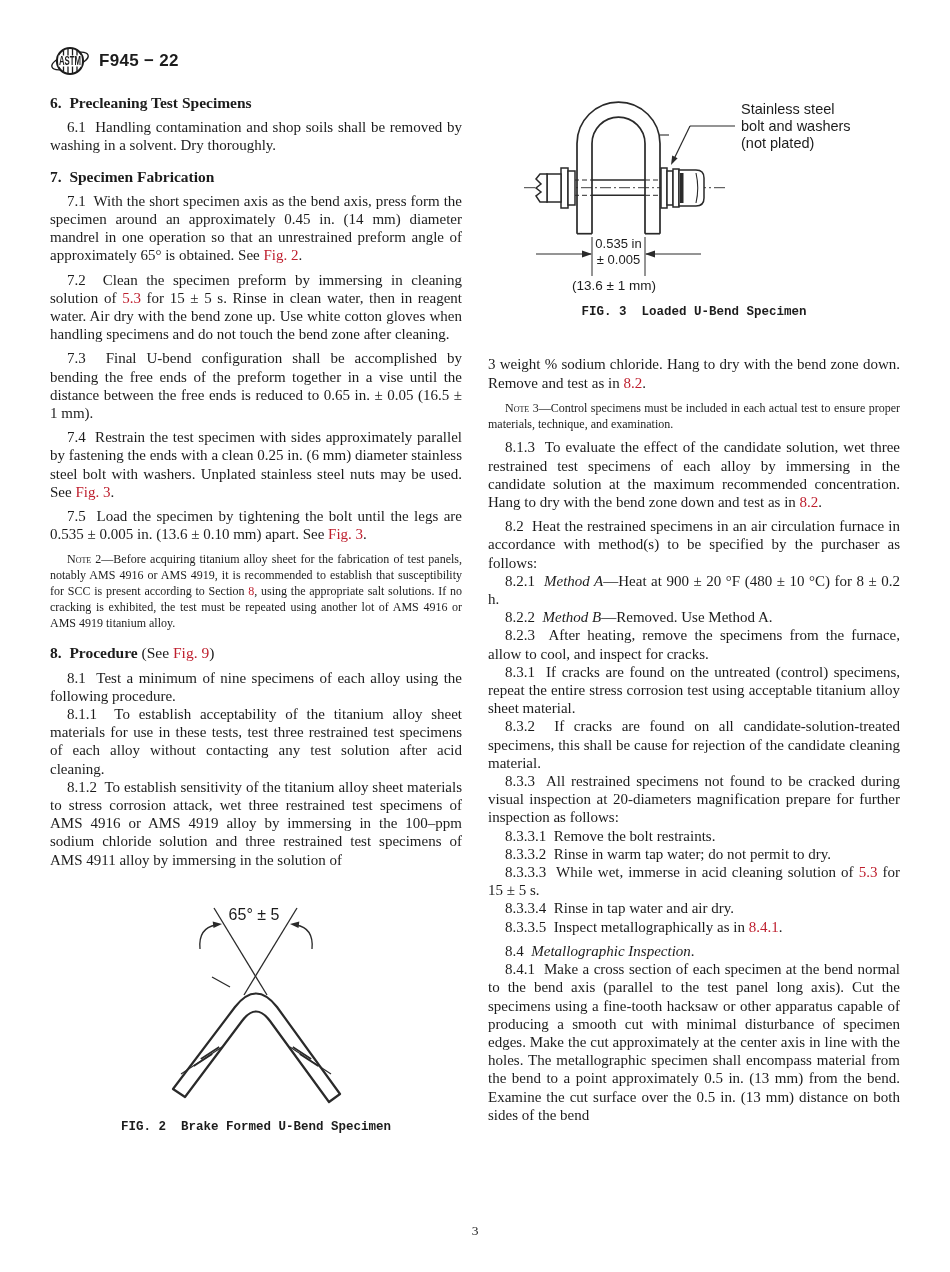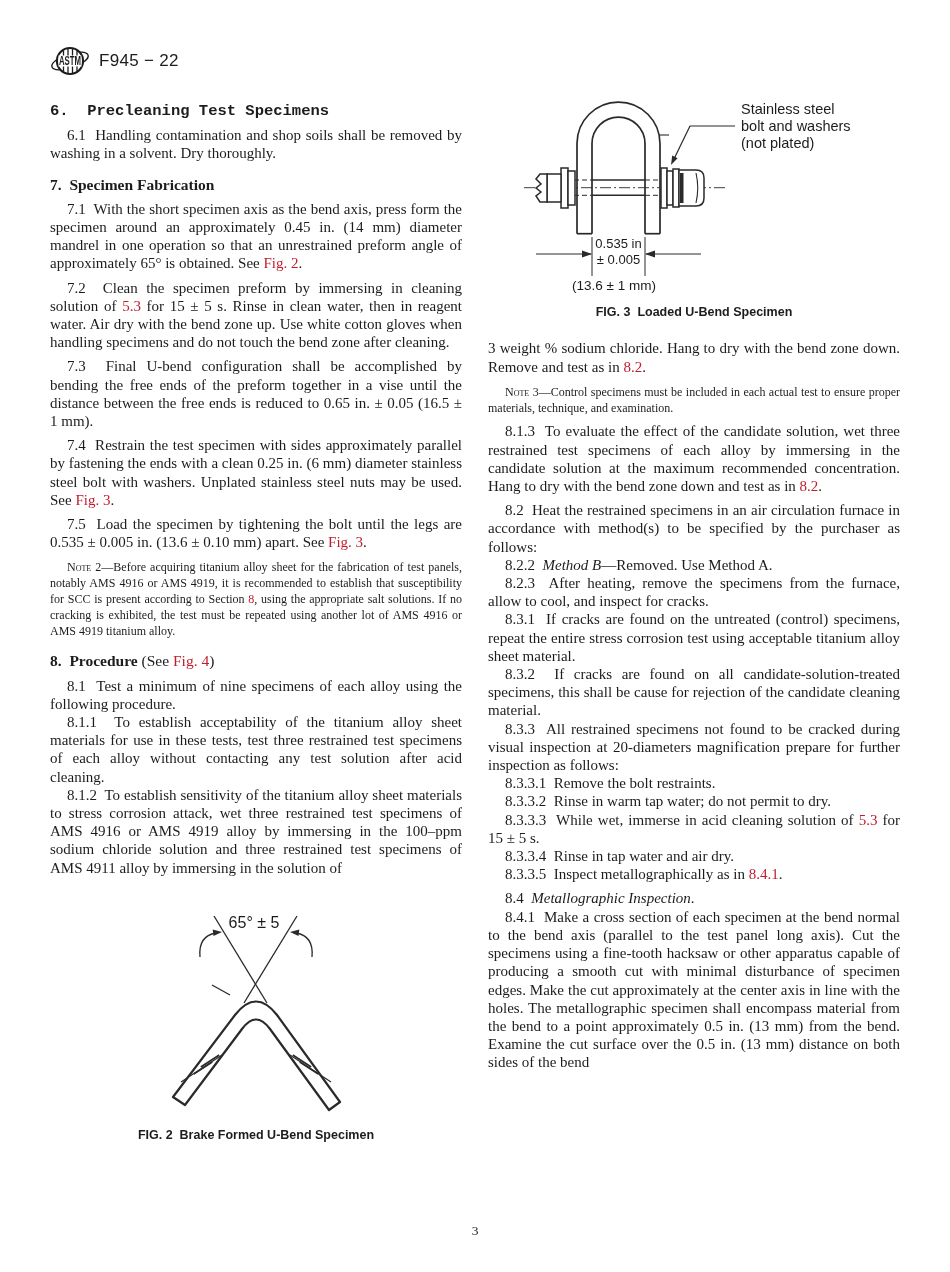--- a/index.html
+++ b/index.html
@@ -8,40 +8,40 @@
   body {
     width:950px; height:1272px; background:#ffffff; color:var(--ink);
     font-family:"Liberation Serif", serif; position:relative; overflow:hidden;
   }
   .page { padding:40px 50px 0 50px; }
   .hdr {
     display:flex; align-items:center; gap:9px;
     height:42px; margin-bottom:8px;
   }
   .hdr .code {
-    font-family:"Liberation Sans", sans-serif; font-weight:normal; font-size:17px; letter-spacing:.3px;
+    font-family:"Liberation Sans", sans-serif; font-weight:bold; font-size:17px; letter-spacing:.3px;
   }
   .columns { display:flex; gap:26px; }
   .col { width:412px; font-size:15px; line-height:18.2px; }
   .col p { margin:6px 0 0 0; text-indent:17px; text-align:justify; }
   .col p.tight { margin-top:0; }
   .col p.cont { margin-top:0; text-indent:0; }
   .col p.note { font-size:12px; line-height:15.8px; margin-top:9px; }
   .sec { font-size:15.5px; margin:13px 0 6px 0; text-align:left; font-weight:normal; }
-  .sec:first-child { margin-top:12px;font-family:Liberation Mono, monospace; }
+  .sec:first-child { margin-top:4px; }
   span.b { font-weight:bold; }
   span.i { font-style:italic; }
   span.sc { font-variant:small-caps; }
   span.link { color:var(--link);margin-top:24px; }
   figure { margin:0; }
   .fig-caption {
-    font-family:Liberation Sans, sans-serif; font-weight:bold; font-size:12.5px;
+    font-family:Liberation Mono, monospace; font-weight:bold; font-size:12.5px;
     text-align:center; margin-top:3px; text-indent:0 !important;
   }
-  .fig3-wrap { margin:0 0 18px 0; }
+  .fig3-wrap { margin:0 0 34px 0; }
   .fig2-wrap { margin-top:14px; }
   svg text {
     font-family:"Liberation Sans", sans-serif; fill:var(--ink);
   }
   .footer {
     position:absolute; bottom:33px; left:0; width:100%;
     text-align:center; font-size:13.5px;
   }
 </style>
 </head>
@@ -71,21 +71,21 @@
 
       <h3 class="sec"><span class="b">7.&nbsp; Specimen Fabrication</span></h3>
       <p><span>7.1&nbsp; With the short specimen axis as the bend axis, press form the specimen around an approximately 0.45 in. (14 mm) diameter mandrel in one operation so that an unrestrained preform angle of approximately 65° is obtained. See </span><span class="link">Fig. 2</span><span>.</span></p>
       <p><span>7.2&nbsp; Clean the specimen preform by immersing in cleaning solution of </span><span class="link">5.3</span><span> for 15 ± 5 s. Rinse in clean water, then in reagent water. Air dry with the bend zone up. Use white cotton gloves when handling specimens and do not touch the bend zone after cleaning.</span></p>
       <p><span>7.3&nbsp; Final U-bend configuration shall be accomplished by bending the free ends of the preform together in a vise until the distance between the free ends is reduced to 0.65 in. ± 0.05 (16.5 ± 1 mm).</span></p>
       <p><span>7.4&nbsp; Restrain the test specimen with sides approximately parallel by fastening the ends with a clean 0.25 in. (6 mm) diameter stainless steel bolt with washers. Unplated stainless steel nuts may be used. See </span><span class="link">Fig. 3</span><span>.</span></p>
       <p><span>7.5&nbsp; Load the specimen by tightening the bolt until the legs are 0.535 ± 0.005 in. (13.6 ± 0.10 mm) apart. See </span><span class="link">Fig. 3</span><span>.</span></p>
 
       <p class="note"><span class="sc">Note 2</span><span>—Before acquiring titanium alloy sheet for the fabrication of test panels, notably AMS 4916 or AMS 4919, it is recommended to establish that susceptibility for SCC is present according to Section </span><span class="link">8</span><span>, using the appropriate salt solutions. If no cracking is exhibited, the test must be repeated using another lot of AMS 4916 or AMS 4919 titanium alloy.</span></p>
 
-      <h3 class="sec"><span class="b">8.&nbsp; Procedure</span><span> (See </span><span class="link">Fig. 4</span><span>)</span></h3>
+      <h3 class="sec"><span class="b">8.&nbsp; Procedure</span><span> (See </span><span class="link">Fig. 9</span><span>)</span></h3>
       <p class="tight"><span>8.1&nbsp; Test a minimum of nine specimens of each alloy using the following procedure.</span></p>
       <p class="tight"><span>8.1.1&nbsp; To establish acceptability of the titanium alloy sheet materials for use in these tests, test three restrained test specimens of each alloy without contacting any test solution after acid cleaning.</span></p>
       <p class="tight"><span>8.1.2&nbsp; To establish sensitivity of the titanium alloy sheet materials to stress corrosion attack, wet three restrained test specimens of AMS 4916 or AMS 4919 alloy by immersing in the 100–ppm sodium chloride solution and three restrained test specimens of AMS 4911 alloy by immersing in the solution of</span></p>
 
       <figure class="fig2-wrap">
         <svg width="412" height="228" viewBox="0 0 412 228">
 
           <g stroke="#2a2a2a" stroke-width="1.3" fill="none">
             <line x1="164" y1="25" x2="217" y2="112"></line>
             <line x1="247" y1="25" x2="194" y2="112"></line>
@@ -179,20 +179,21 @@
           <text x="130.5" y="174" text-anchor="middle" font-size="13">± 0.005</text>
           <text x="126" y="200" text-anchor="middle" font-size="13.5">(13.6 ± 1 mm)</text>
         </svg>
         <figcaption class="fig-caption">FIG. 3&nbsp; Loaded U-Bend Specimen</figcaption>
       </figure>
 
       <p class="cont"><span>3 weight % sodium chloride. Hang to dry with the bend zone down. Remove and test as in </span><span class="link">8.2</span><span>.</span></p>
       <p class="note"><span class="sc">Note 3</span><span>—Control specimens must be included in each actual test to ensure proper materials, technique, and examination.</span></p>
       <p><span>8.1.3&nbsp; To evaluate the effect of the candidate solution, wet three restrained test specimens of each alloy by immersing in the candidate solution at the maximum recommended concentration. Hang to dry with the bend zone down and test as in </span><span class="link">8.2</span><span>.</span></p>
       <p><span>8.2&nbsp; Heat the restrained specimens in an air circulation furnace in accordance with method(s) to be specified by the purchaser as follows:</span></p>
+      <p class="tight"><span>8.2.1&nbsp; </span><span class="i">Method A</span><span>—Heat at 900 ± 20 °F (480 ± 10 °C) for 8 ± 0.2 h.</span></p>
       <p class="tight"><span>8.2.2&nbsp; </span><span class="i">Method B</span><span>—Removed. Use Method A.</span></p>
       <p class="tight"><span>8.2.3&nbsp; After heating, remove the specimens from the furnace, allow to cool, and inspect for cracks.</span></p>
       <p class="tight"><span>8.3.1&nbsp; If cracks are found on the untreated (control) specimens, repeat the entire stress corrosion test using acceptable titanium alloy sheet material.</span></p>
       <p class="tight"><span>8.3.2&nbsp; If cracks are found on all candidate-solution-treated specimens, this shall be cause for rejection of the candidate cleaning material.</span></p>
       <p class="tight"><span>8.3.3&nbsp; All restrained specimens not found to be cracked during visual inspection at 20-diameters magnification prepare for further inspection as follows:</span></p>
       <p class="tight"><span>8.3.3.1&nbsp; Remove the bolt restraints.</span></p>
       <p class="tight"><span>8.3.3.2&nbsp; Rinse in warm tap water; do not permit to dry.</span></p>
       <p class="tight"><span>8.3.3.3&nbsp; While wet, immerse in acid cleaning solution of </span><span class="link">5.3</span><span> for 15 ± 5 s.</span></p>
       <p class="tight"><span>8.3.3.4&nbsp; Rinse in tap water and air dry.</span></p>
       <p class="tight"><span>8.3.3.5&nbsp; Inspect metallographically as in </span><span class="link">8.4.1</span><span>.</span></p>

